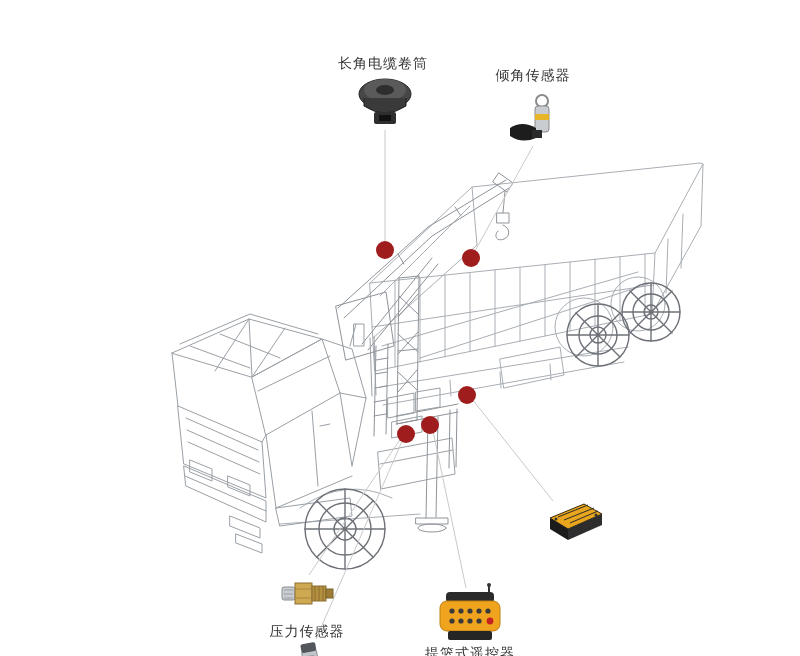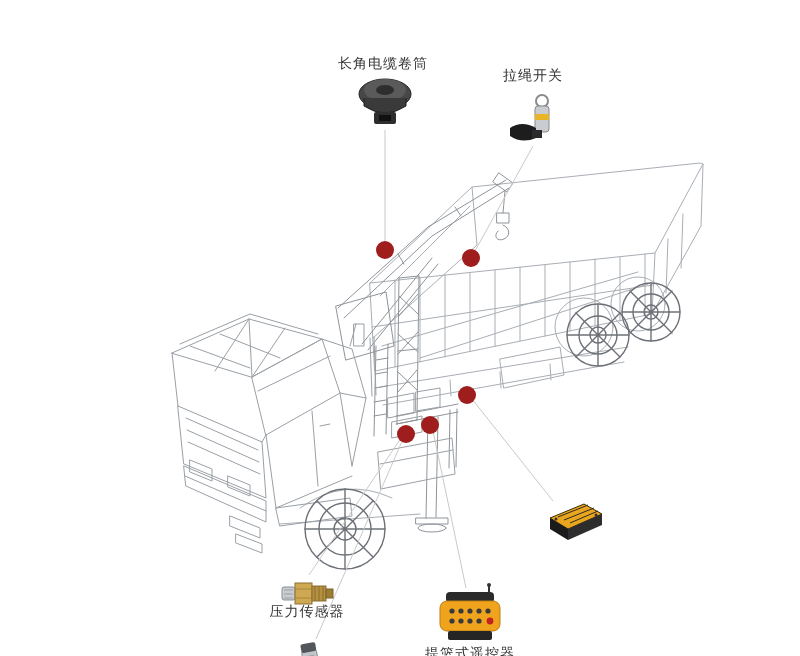--- a/index.html
+++ b/index.html
@@ -153,21 +153,21 @@
         <circle cx="29" cy="39" r="2.6"></circle>
         <circle cx="38" cy="39" r="2.6"></circle>
       <circle cx="47" cy="39" r="2.6"></circle>
     </g>
     <circle cx="58" cy="39" r="3.4" fill="#c42222"></circle>
     <rect x="16" y="49" width="44" height="9" rx="2" fill="#252525"></rect>
   </svg>
 
   <div class="label" style="left:323px;top:8px;width:120px">长角电缆卷筒</div>
 
-  <div class="label" style="left:473px;top:20px;width:120px">拉绳开关</div>
+  <div class="label" style="left:473px;top:20px;width:120px">倾角传感器</div>
 
 
-  <div class="label" style="left:247px;top:556px;width:120px">压力传感器</div>
+  <div class="label" style="left:247px;top:576px;width:120px">压力传感器</div>
 
 
   <div class="label" style="left:410px;top:598px;width:120px">提篮式遥控器</div>
 
 </div>
 
 </body></html>

